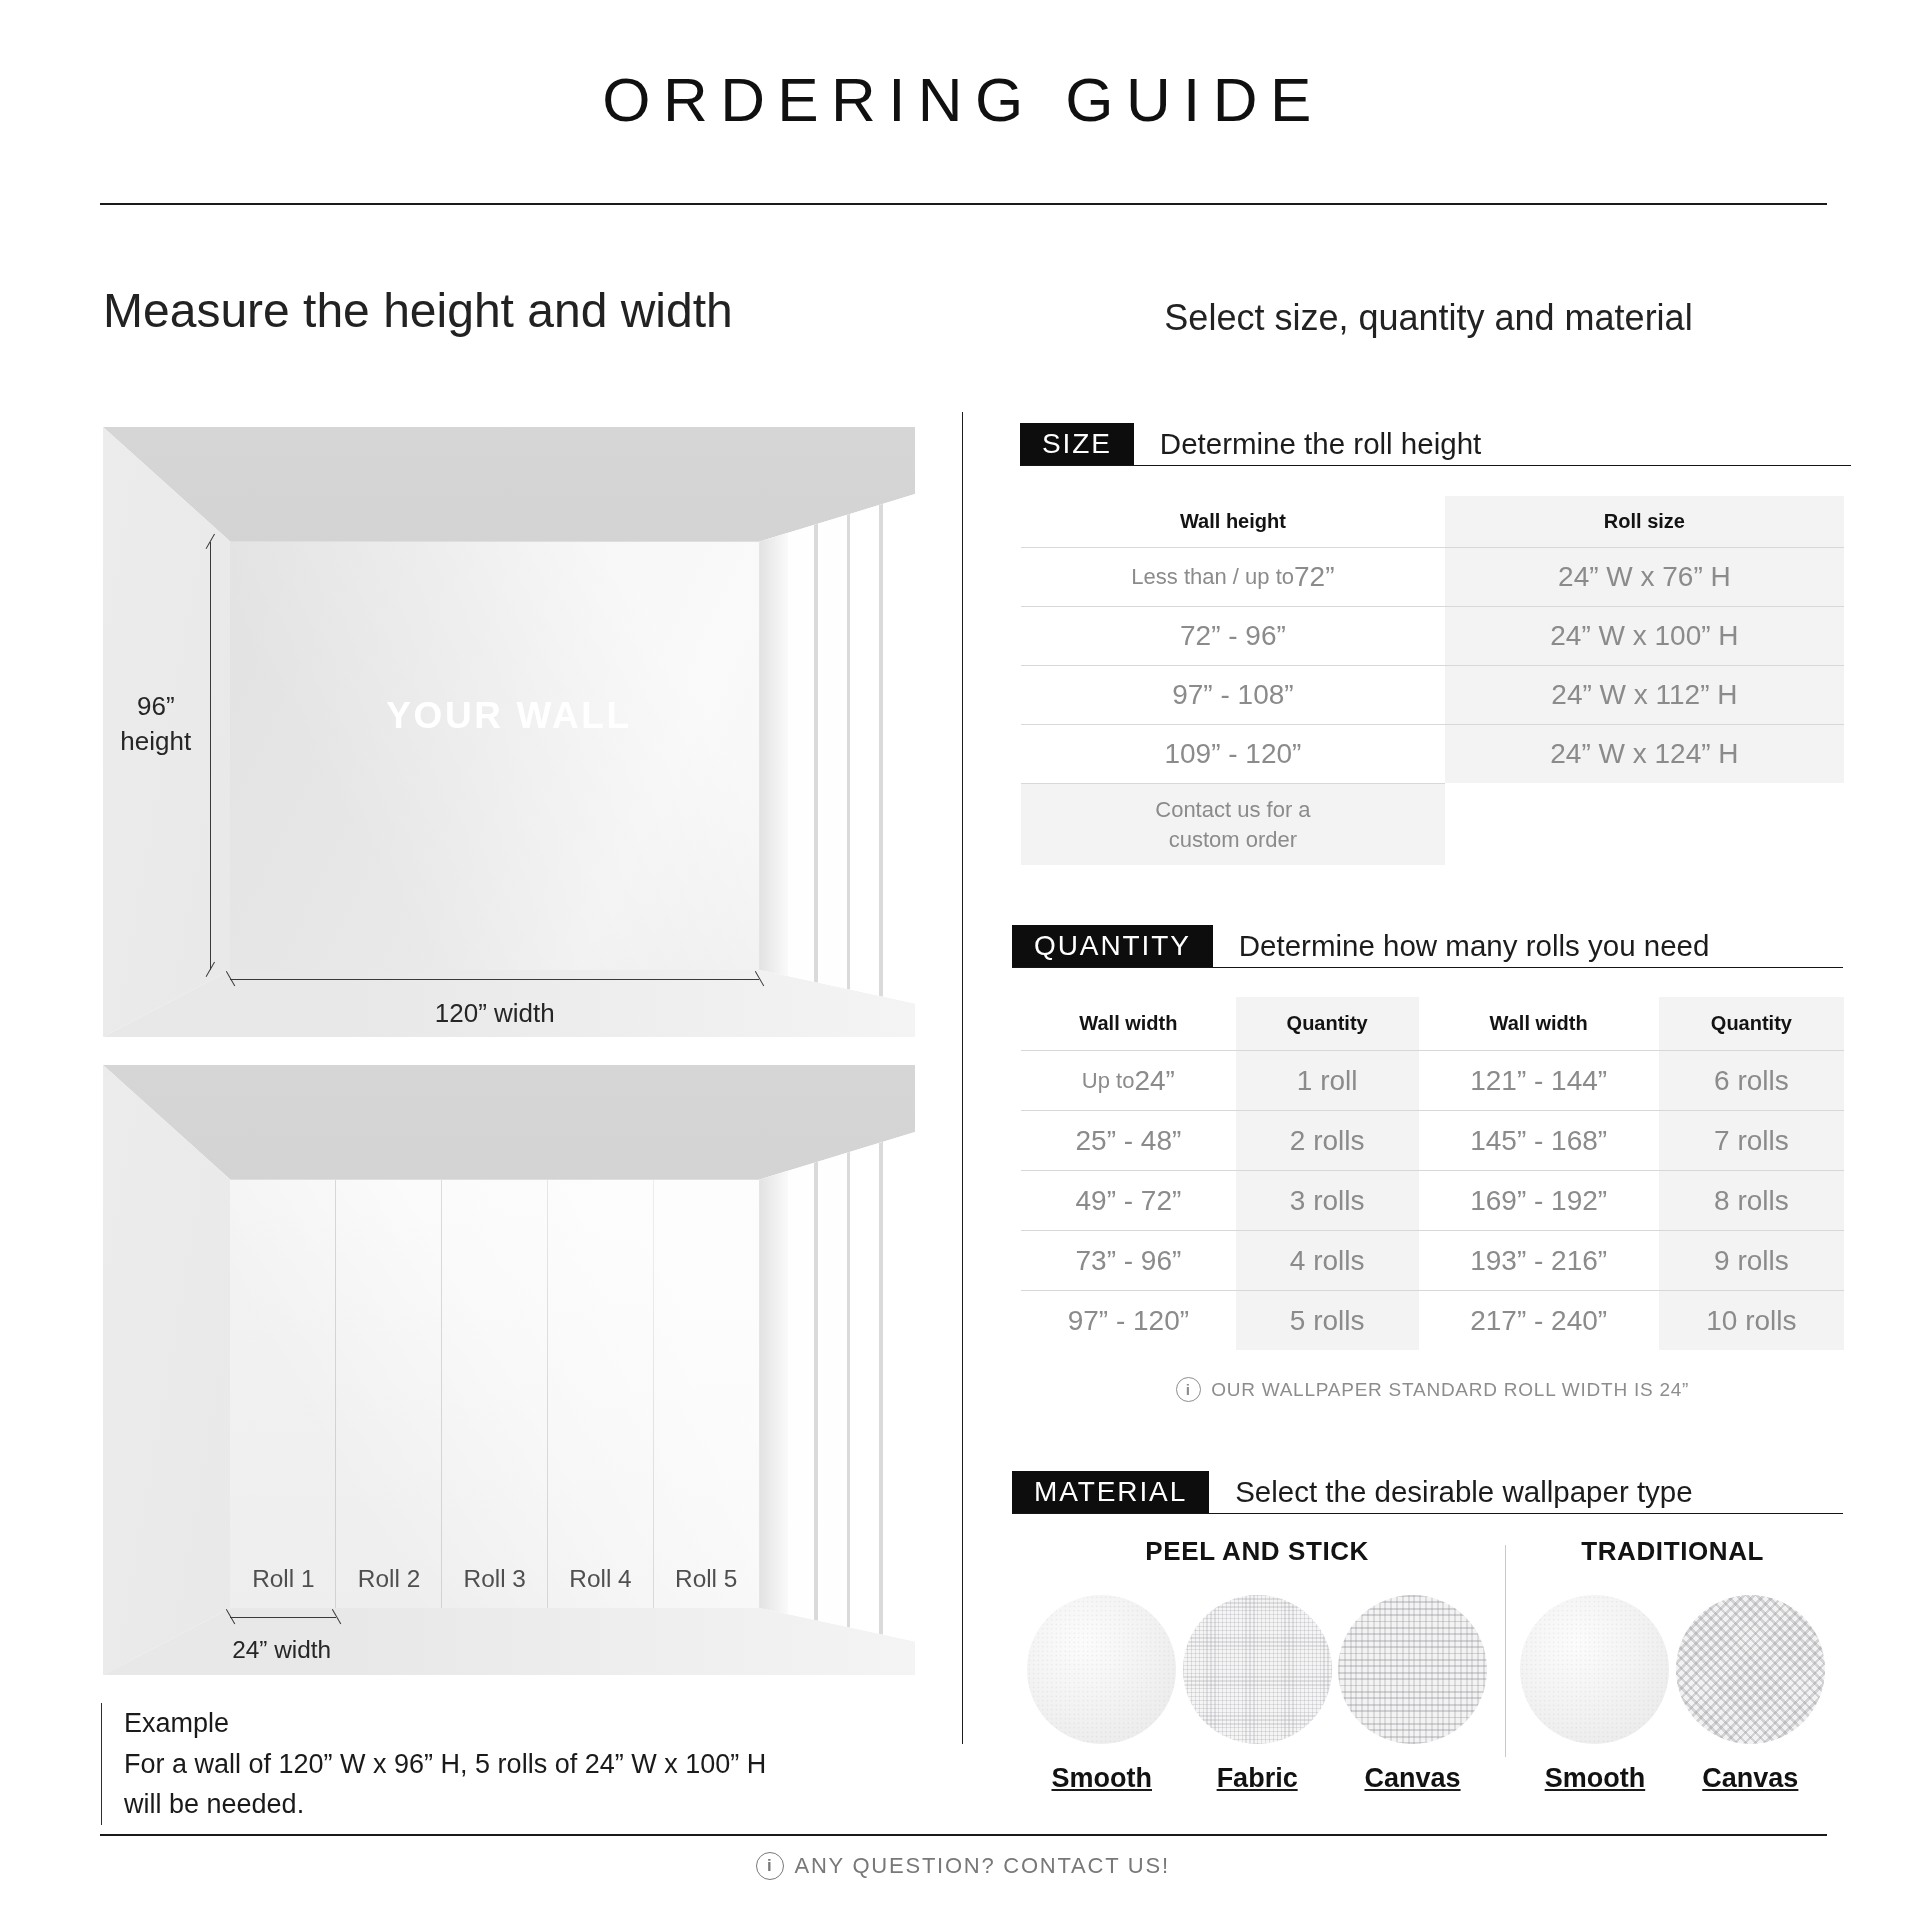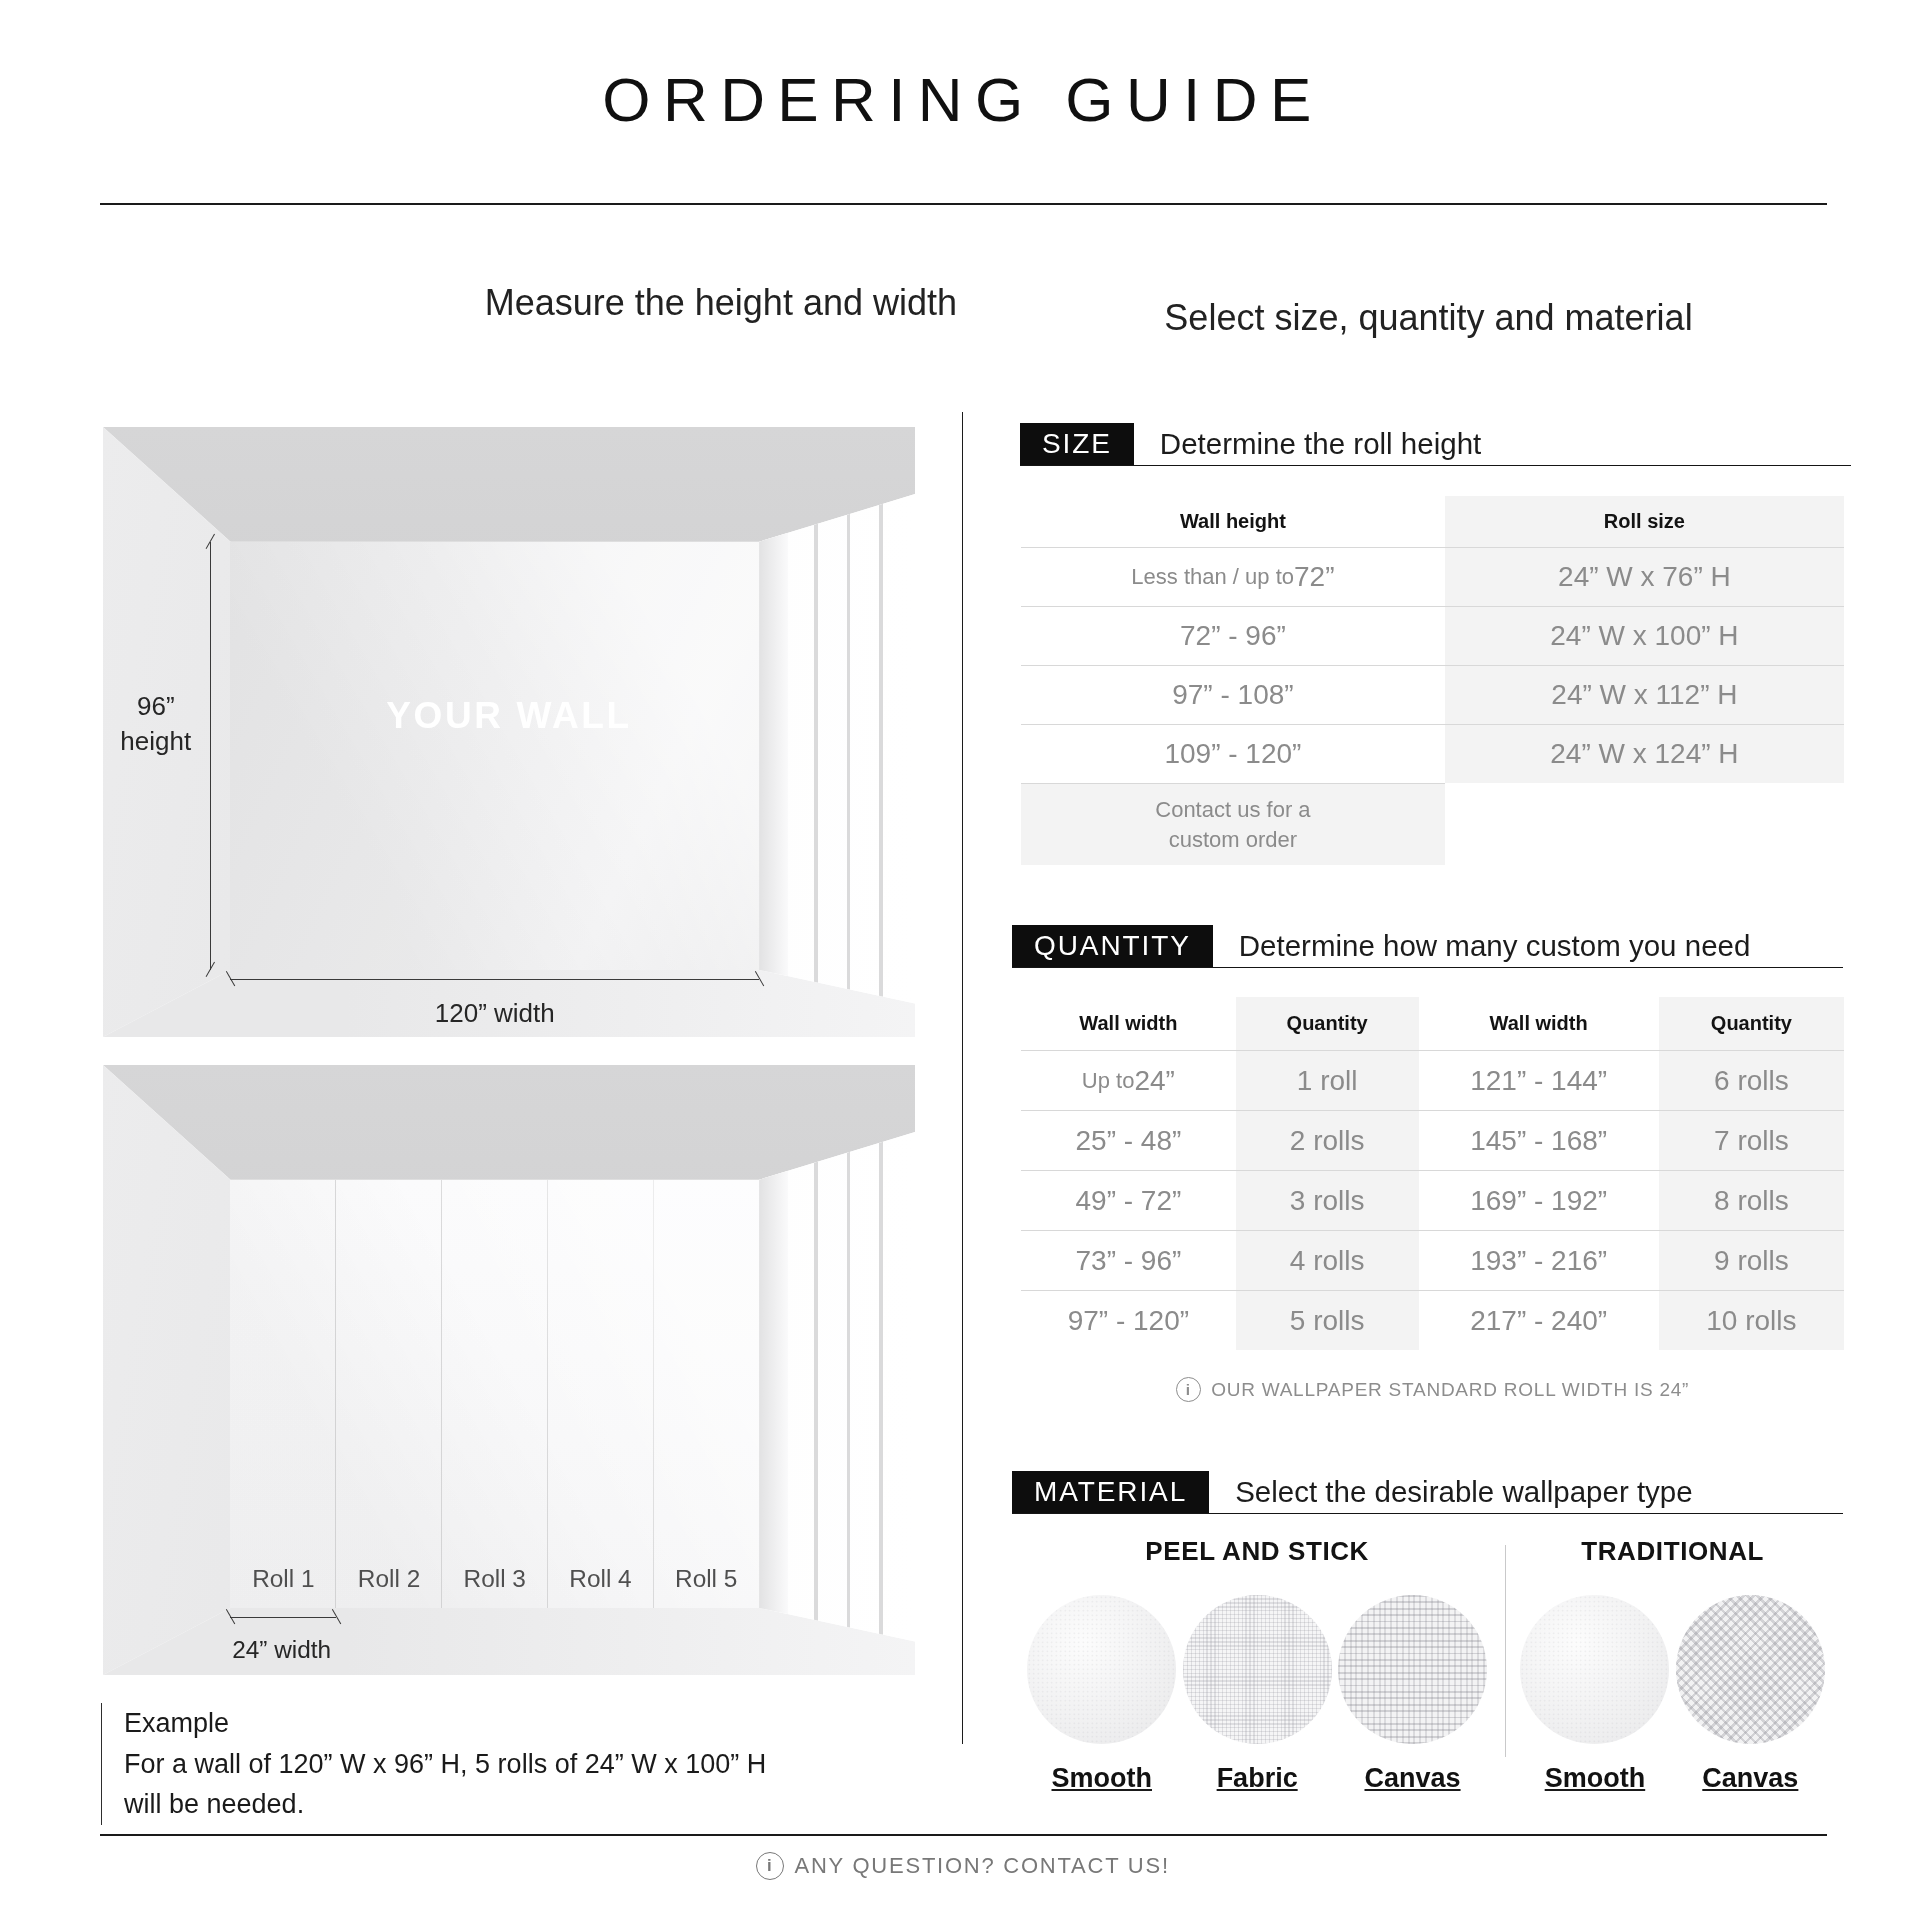--- a/index.html
+++ b/index.html
@@ -7,22 +7,22 @@
         font-family:"Liberation Sans","DejaVu Sans",sans-serif;color:#1a1a1a;}
 
   
   .page-title{position:absolute;top:64px;left:0;width:100%;text-align:center;
               font-size:62px;font-weight:400;letter-spacing:0.20em;color:#101010;}
   .rule{position:absolute;left:100px;width:1727px;height:1.9px;background:#1a1a1a;}
   .rule-top{top:203px;}
   .rule-bottom{top:1834px;}
 
   
-  .left-heading{position:absolute;left:103px;top:279px;width:854px;text-align:right;
-                font-size:36px;line-height:1.35;color:#222;}
+  .left-heading{position:absolute;left:103px;top:279px;width:854px;text-align:left;
+                font-size:48px;line-height:1.35;color:#222;}
   .right-heading{position:absolute;left:1005px;top:297px;width:847px;text-align:center;
                  font-size:36px;color:#222;}
   .col-divider{position:absolute;left:962px;top:412px;width:1.3px;height:1332px;background:#1c1c1c;}
 
   
   .room{position:absolute;left:103px;width:812px;height:610px;background:#fff;overflow:hidden;}
   .room1{top:427px;}
   .room2{top:1065px;}
   .room .layer{position:absolute;inset:0;}
   .ceiling{clip-path:polygon(0 0,100% 0,100% 11%,80.8% 18.8%,15.7% 18.8%,0 0);
@@ -245,21 +245,21 @@
     </div>
     <div class="cell td shade sep">24” W x 124” H</div>
 
     <div class="cell td shade sep multiline">Contact us for a
 custom order</div>
   </div>
 
   <div class="section" style="top:925px;">
     <div class="section-head">
       <div class="badge">QUANTITY</div>
-      <div class="section-title">Determine how many custom you need</div>
+      <div class="section-title">Determine how many rolls you need</div>
     </div>
   </div>
 
   <div class="tbl qty-tbl">
     <div class="cell th">Wall width</div>
     <div class="cell th shade">Quantity</div>
     <div class="cell th">Wall width</div>
     <div class="cell th shade">Quantity</div>
 
     <div class="cell td sep">

